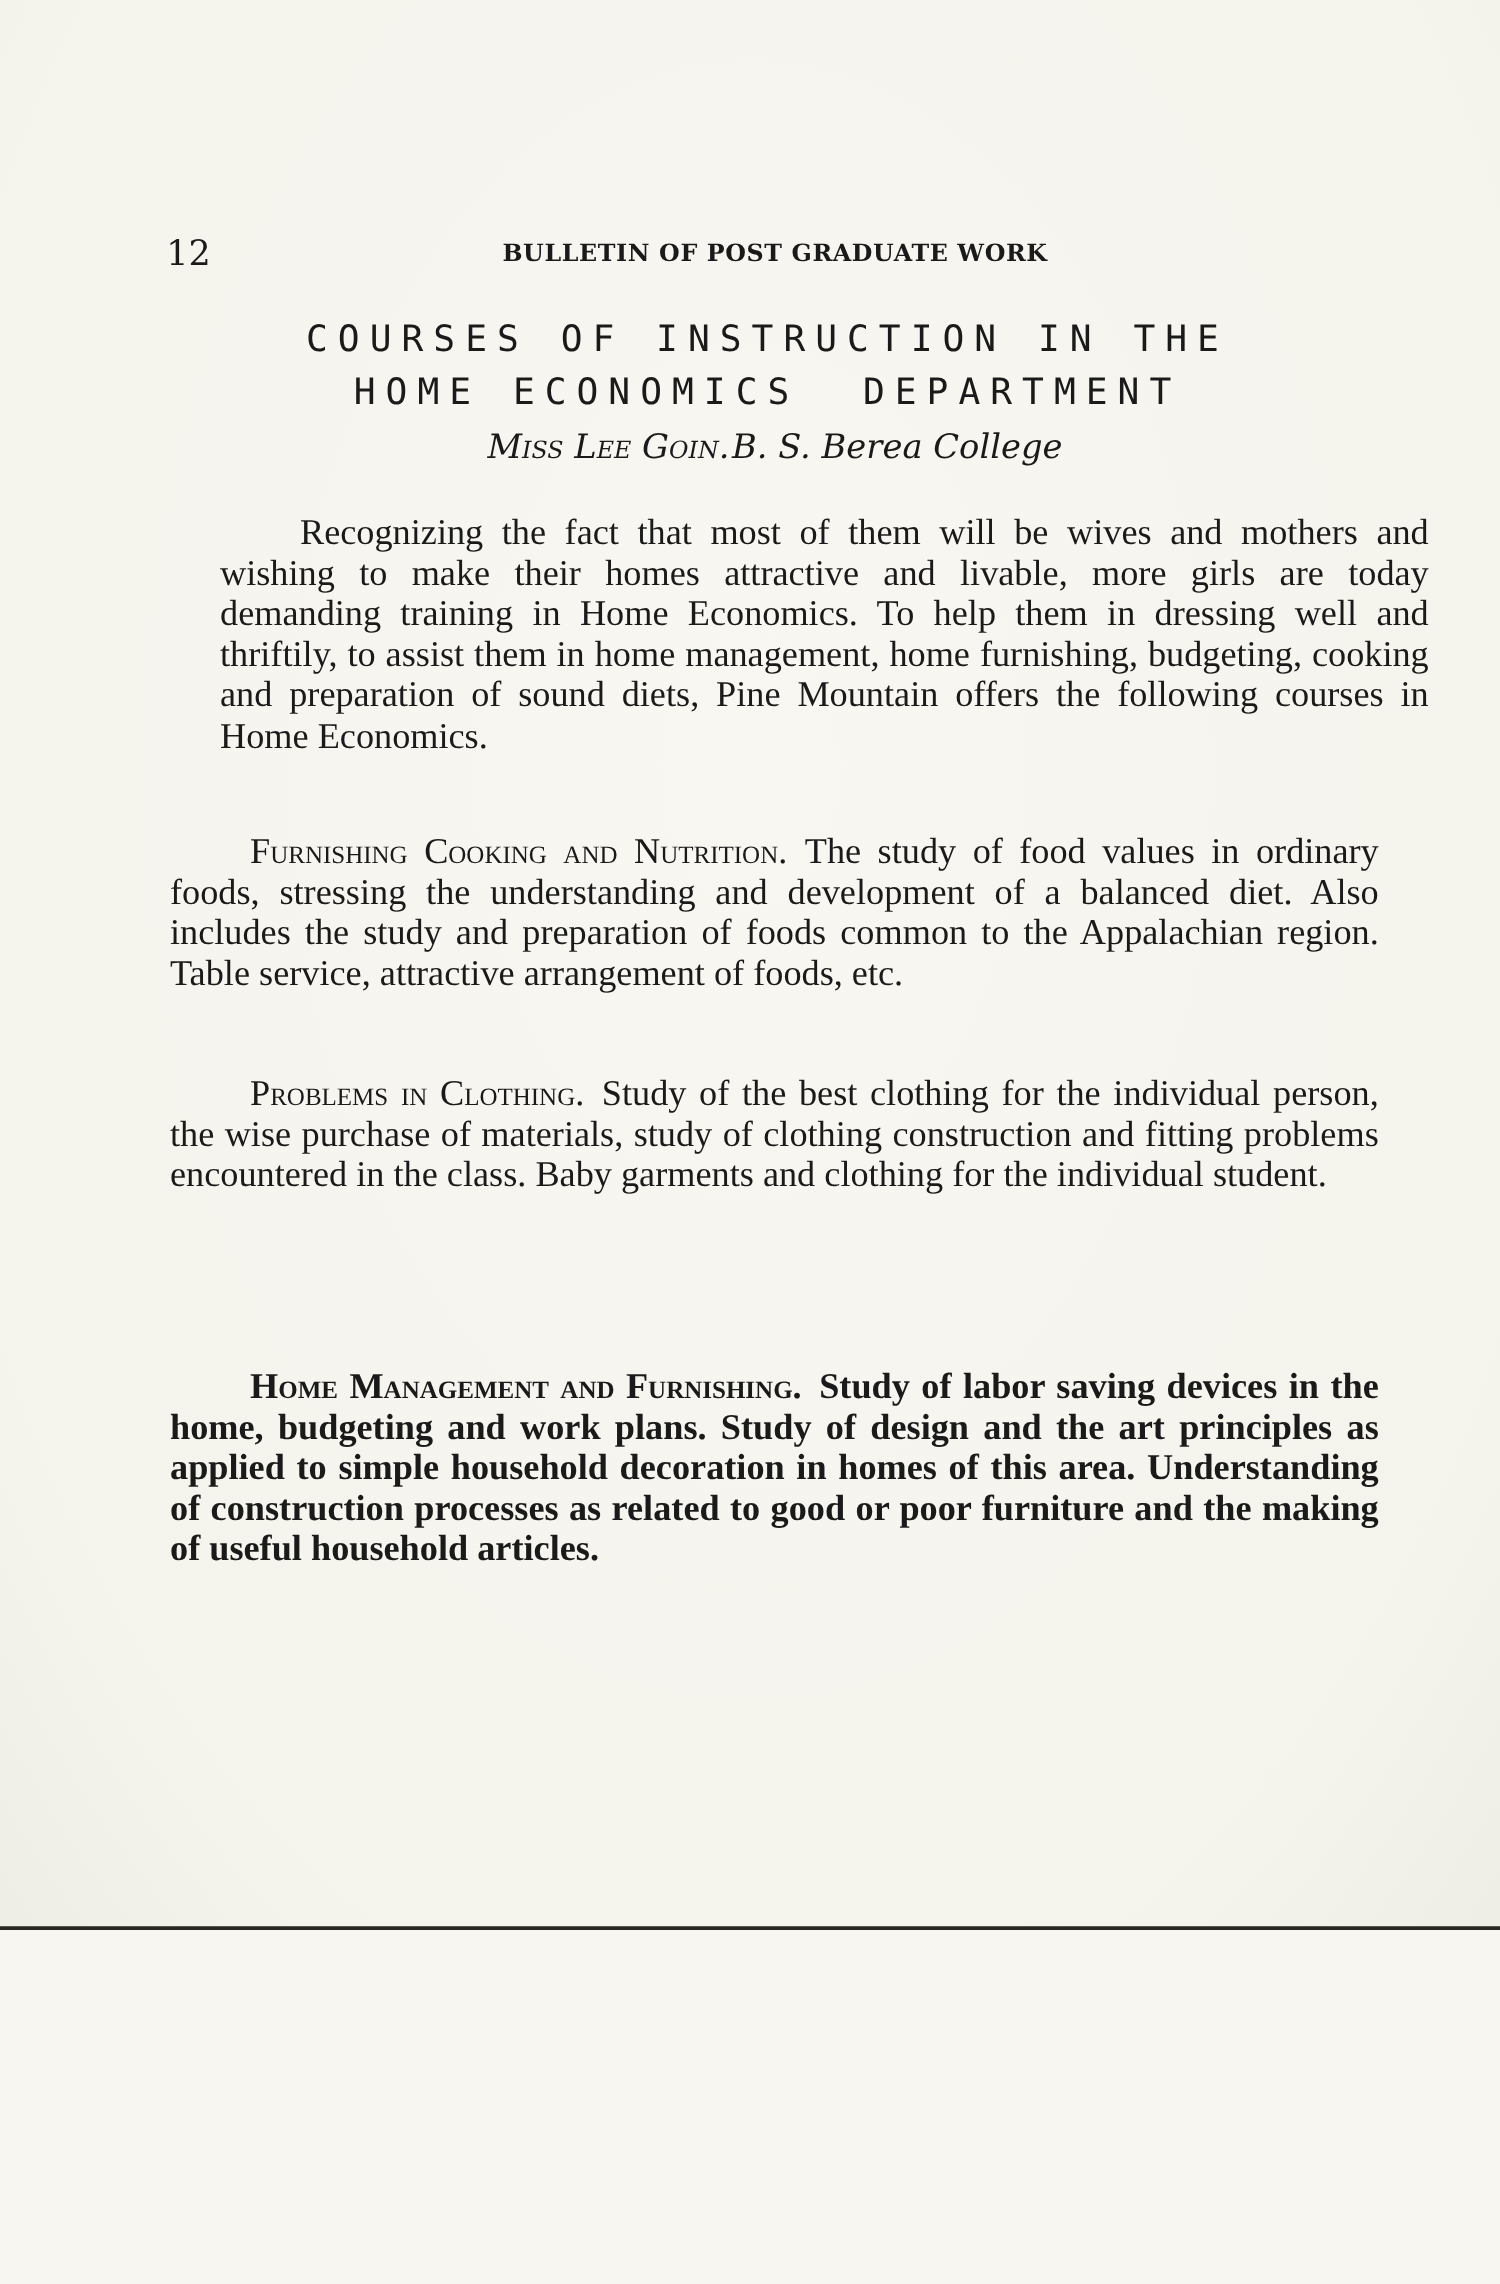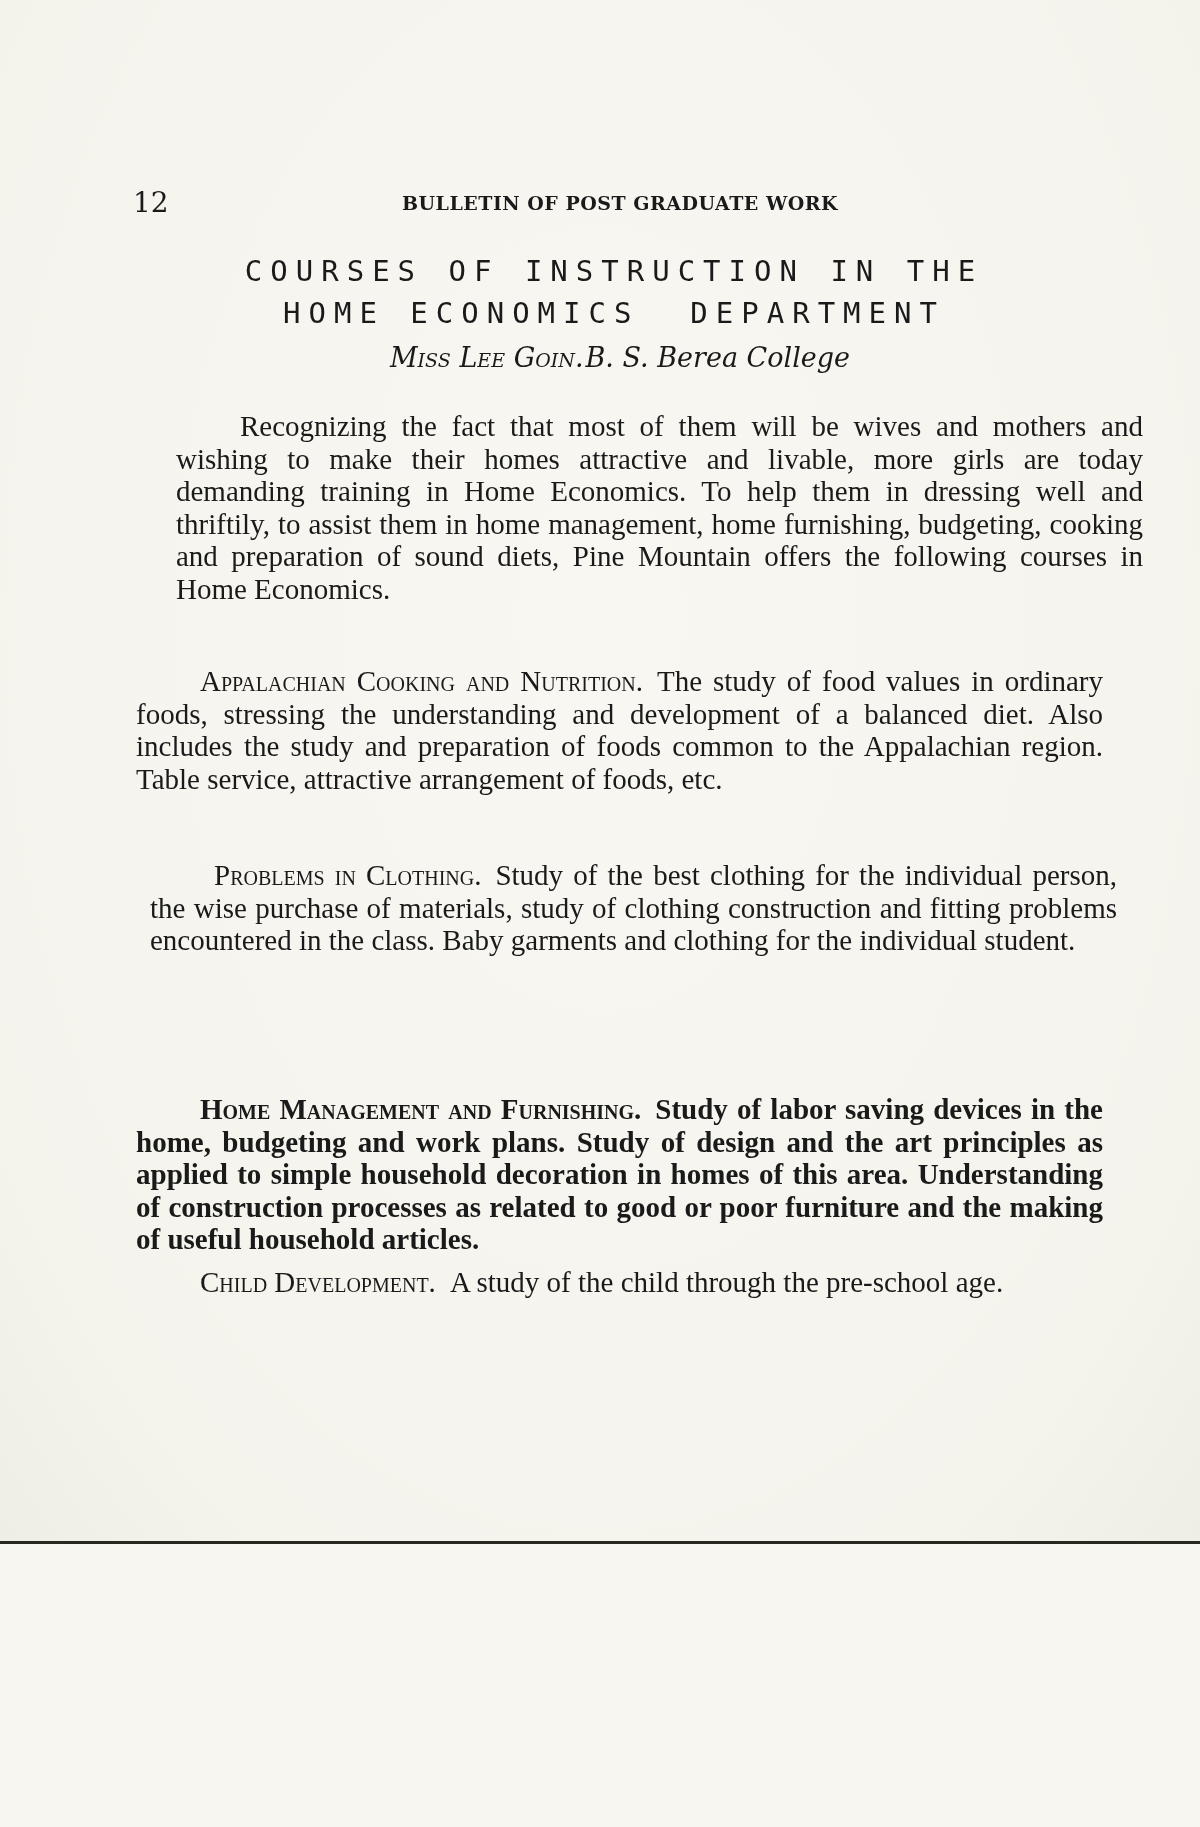--- a/index.html
+++ b/index.html
@@ -20,21 +20,21 @@
   .title div { white-space:pre; }
   .author { position:absolute; left:0; width:1240px; top:342px; text-align:center; font-size:27px; }
   .author .sc { font-variant:small-caps;font-style:italic; }
   .author .it { font-style:italic; margin-left:2px; }
   .body { position:absolute; left:136px; width:967px; font-size:26.5px; line-height:32.5px;
     text-align:justify; font-family:"Liberation Serif","DejaVu Serif",serif; }
   .body p { margin:0; text-indent:64px; }
   .body .head { font-variant:small-caps; margin-right:14px; }
   #p-intro { top:410px;margin-left:40px; }
   #p-cooking { top:665px; }
-  #p-clothing { top:859px;margin-left:14px; }
+  #p-clothing { top:859px; }
   #p-home { top:1093px;font-weight:bold; }
   #p-child { top:1266px; }
   .body { font-size:29px; }
   .bottom-edge { position:absolute; left:0; bottom:0; width:1200px; height:3px; background:#2a2620; }
 </style>
 </head>
 <body>
 
 <div class="page">
   <div class="pagenum">12</div>
@@ -47,29 +47,26 @@
 
   <div class="author">
     <span class="sc">Miss Lee Goin.</span><span class="it">B. S. Berea College</span>
   </div>
 
   <div class="body" id="p-intro">
     <p>Recognizing the fact that most of them will be wives and mothers and wishing to make their homes attractive and livable, more girls are today demanding training in Home Economics. To help them in dressing well and thriftily, to assist them in home management, home furnishing, budgeting, cooking and preparation of sound diets, Pine Mountain offers the following courses in Home Economics.</p>
   </div>
 
   <div class="body" id="p-cooking">
-    <p><span class="head">Appalachian Cooking and Nutrition.</span><span>The study of food values in ordinary foods, stressing the understanding and development of a balanced diet.  Also includes the study and preparation of foods common to the Appalachian region.  Table service, attractive arrangement of foods, etc.</span></p>
+    <p><span class="head">Furnishing Cooking and Nutrition.</span><span>The study of food values in ordinary foods, stressing the understanding and development of a balanced diet.  Also includes the study and preparation of foods common to the Appalachian region.  Table service, attractive arrangement of foods, etc.</span></p>
   </div>
 
   <div class="body" id="p-clothing">
     <p><span class="head">Problems in Clothing.</span><span>Study of the best clothing for the individual person, the wise purchase of materials, study of clothing construction and fitting problems encountered in the class.  Baby garments and clothing for the individual student.</span></p>
   </div>
 
   <div class="body" id="p-home">
     <p><span class="head">Home Management and Furnishing.</span><span>Study of labor saving devices in the home, budgeting and work plans.  Study of design and the art principles as applied to simple household decoration in homes of this area.  Understanding of construction processes as related to good or poor furniture and the making of useful household articles.</span></p>
   </div>
 
-  <div class="body" id="p-child">
-    <p><span class="head">Child Development.</span><span>A study of the child through the pre-school age.</span></p>
-  </div>
 
   <div class="bottom-edge"></div>
 </div>
 
 </body></html>

